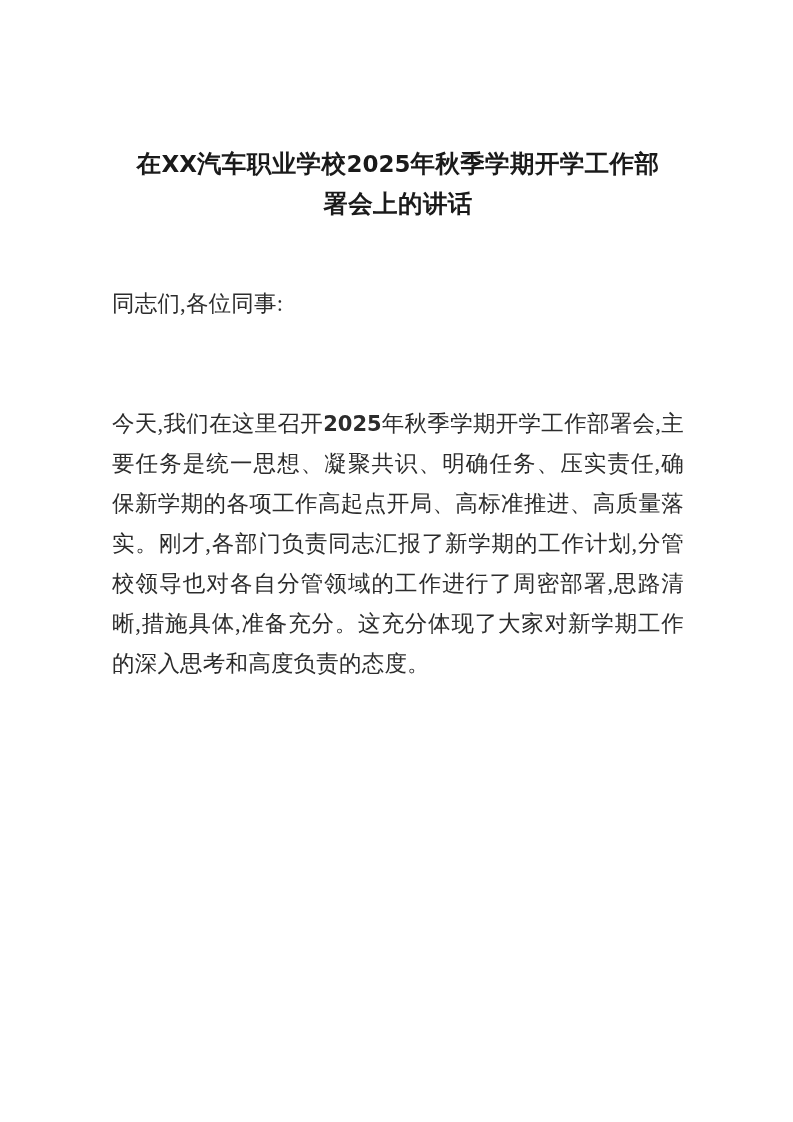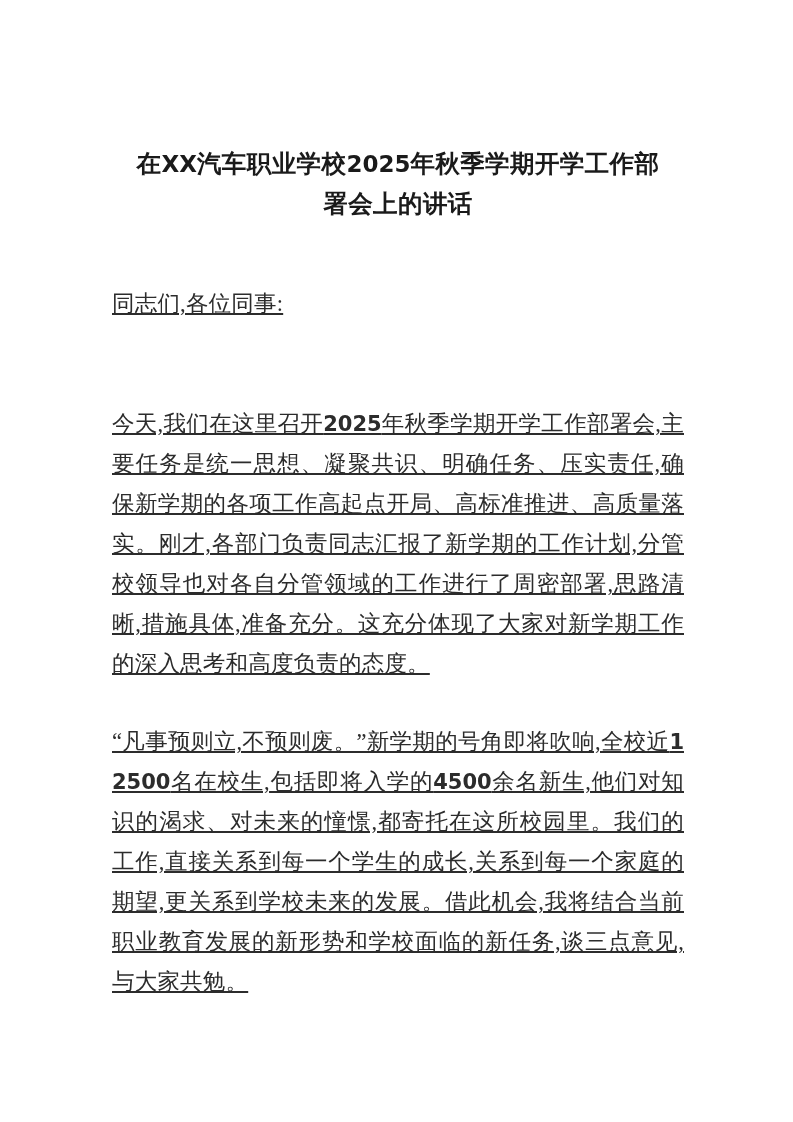--- a/index.html
+++ b/index.html
@@ -49,21 +49,20 @@
   .para {
     font-family: "Liberation Serif", "DejaVu Serif", serif;
     font-size: 22.5px;
     line-height: 40px;
     color: #2c2c2c;
     text-align: justify;
     text-justify: inter-character;
     margin: 0;
     word-break: break-all;
     letter-spacing: 0.2px;
-    text-decoration: underline;
   }
 
   .spacer-title-body { height: 44px; }
   .spacer-para { height: 40px; }
   .spacer-para-small { height: 38px; }
 
   
   .num {
     font-family: "DejaVu Sans", "Liberation Sans", sans-serif;
     font-weight: bold;
@@ -90,16 +89,15 @@
 
     <div class="spacer-para"></div>
 
 
     <div class="spacer-para"></div>
 
     <p class="para"><span>今天,我们在这里召开</span><span class="num">2025</span><span>年秋季学期开学工作部署会,主要任务是统一思想、凝聚共识、明确任务、压实责任,确保新学期的各项工作高起点开局、高标准推进、高质量落实。刚才,各部门负责同志汇报了新学期的工作计划,分管校领导也对各自分管领域的工作进行了周密部署,思路清晰,措施具体,准备充分。这充分体现了大家对新学期工作的深入思考和高度负责的态度。</span></p>
 
     <div class="spacer-para-small"></div>
 
-    <p class="para"><span>“凡事预则立,不预则废。”新学期的号角即将吹响,全校近</span><span class="num">12500</span><span>名在校生,包括即将入学的</span><span class="num">4500</span><span>余名新生,他们对知识的渴求、对未来的憧憬,都寄托在这所校园里。我们的工作,直接关系到每一个学生的成长,关系到每一个家庭的期望,更关系到学校未来的发展。借此机会,我将结合当前职业教育发展的新形势和学校面临的新任务,谈三点意见,与大家共勉。</span></p>
 
   </div>
 </div>
 
 </body></html>

